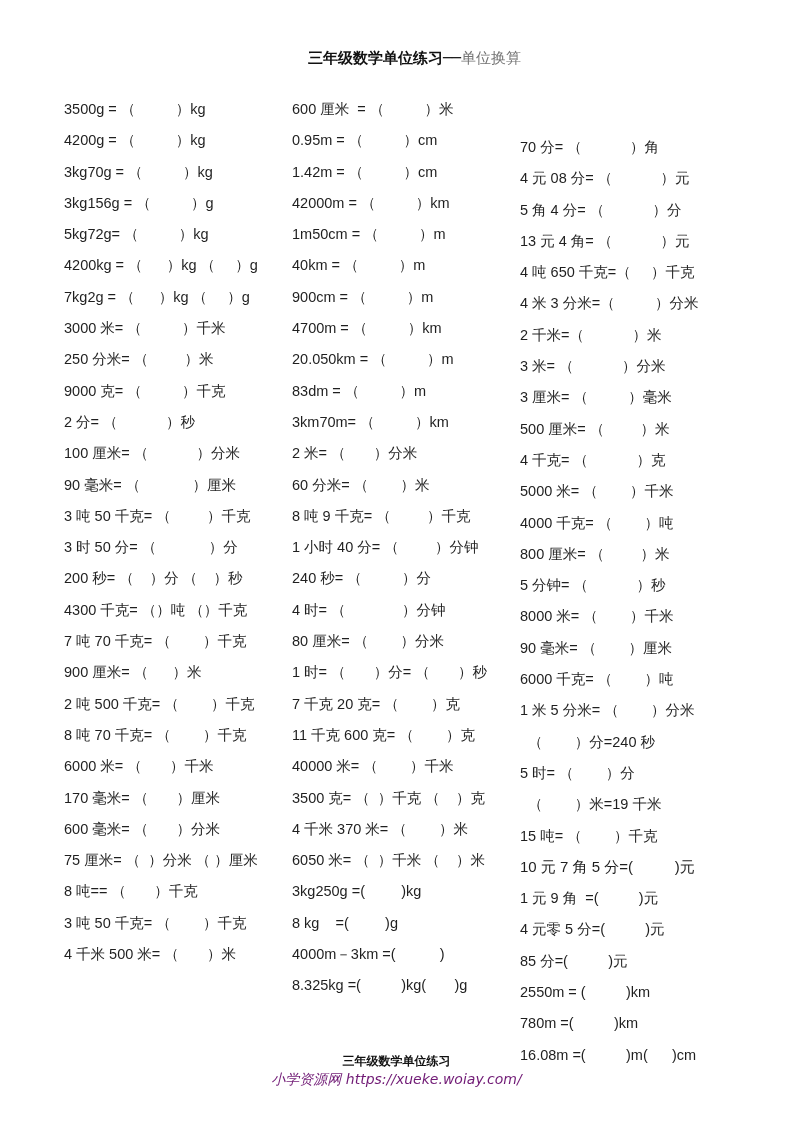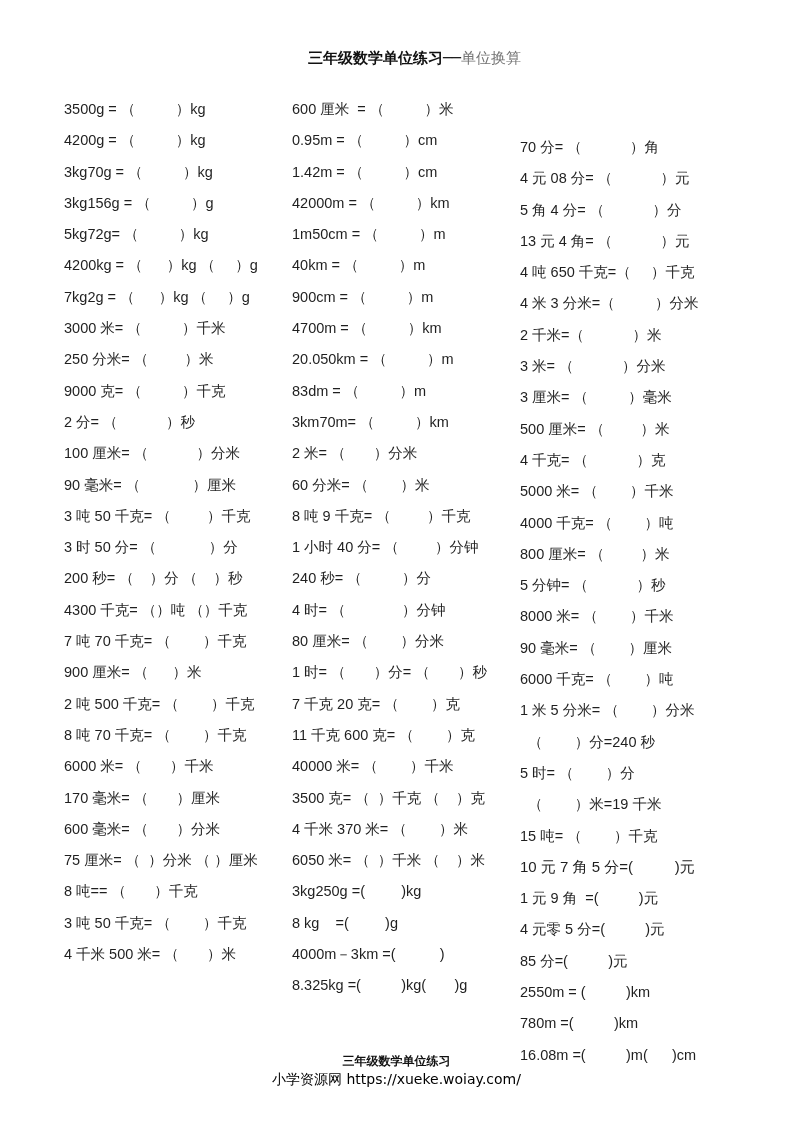--- a/index.html
+++ b/index.html
@@ -21,21 +21,21 @@
       height: 31.3px; line-height: 22px; font-size: 14.5px; white-space: pre;
       color: #1f1f1f; letter-spacing: 0;
     }
     .row.serif { font-family: Liberation Sans, sans-serif; font-size: 15px; }
     .footer-title {
       position: absolute; top: 1053px; left: 0; width: 793px; text-align: center;
       font-family: "DejaVu Serif", serif; font-size: 12px; font-weight: bold; color: #111;
     }
     .footer-source {
       position: absolute; top: 1071px; left: 0; width: 793px; text-align: center;
-      font-family: "DejaVu Sans", sans-serif; font-size: 14px; color: #000000;
+      font-family: "DejaVu Sans", sans-serif; font-size: 14px; color: #701a75; font-style: italic;
     }
   </style>
 </head>
 <body>
 
 <div class="title">
   <span class="bold">三年级数学单位练习──</span><span class="light">单位换算</span>
 </div>
 
 <div class="col col1">

